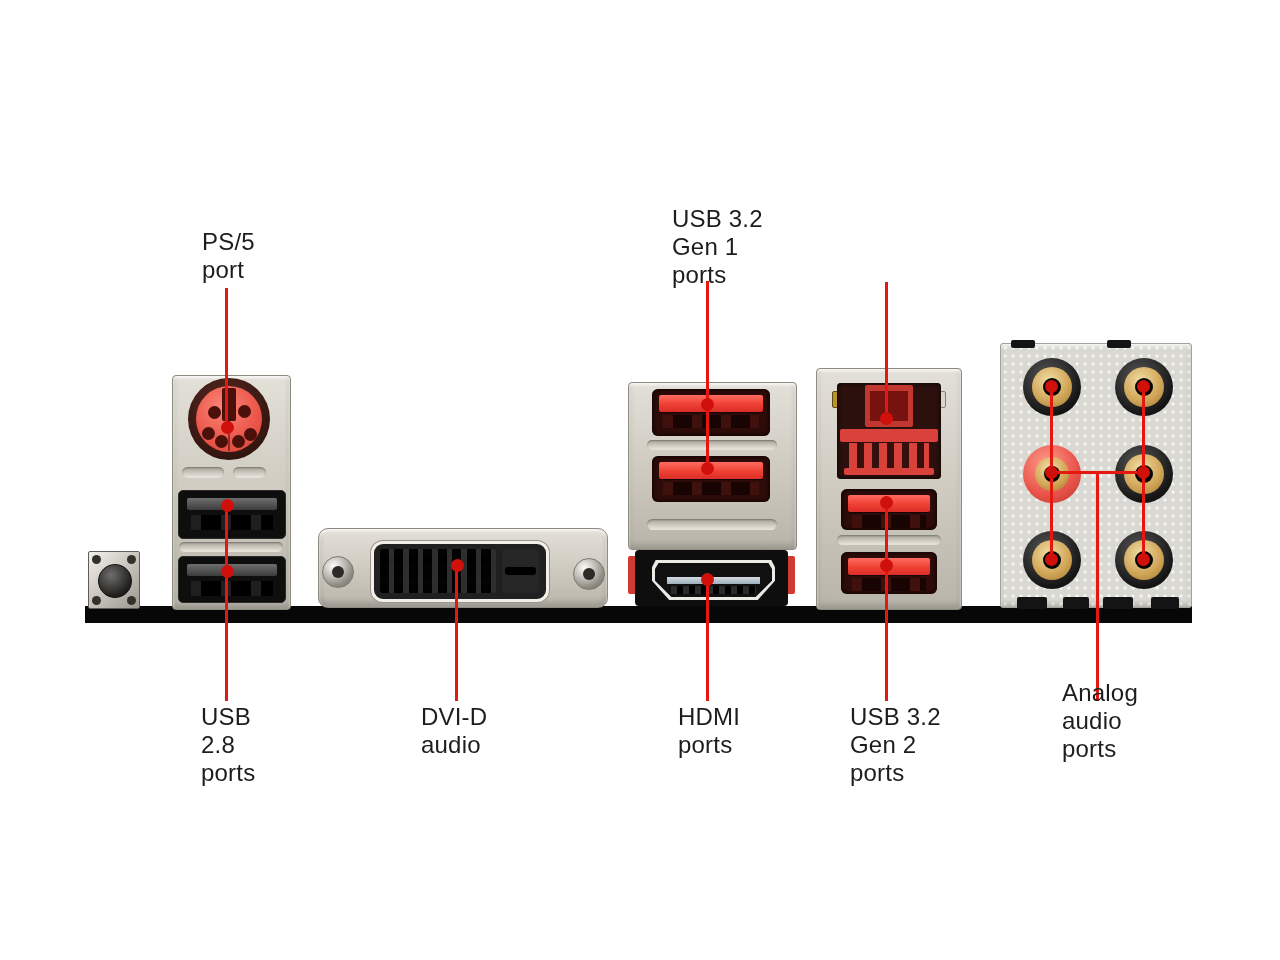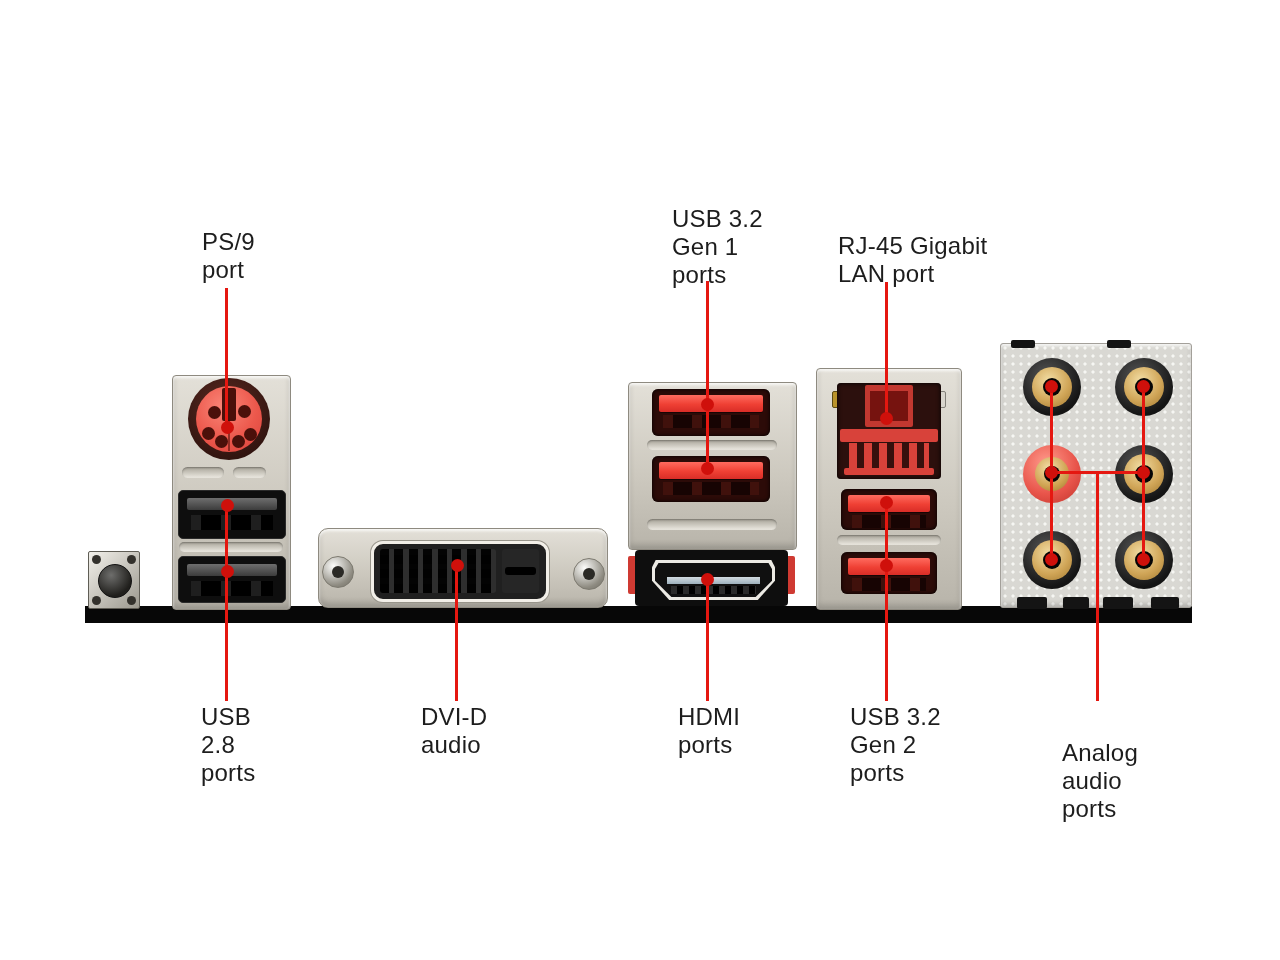--- a/index.html
+++ b/index.html
@@ -275,34 +275,32 @@
   <div class="lead" style="left:1142px;top:386px;height:173px"></div>
   <div class="lead h" style="left:1051px;top:471px;width:92px"></div>
   <div class="lead" style="left:1096px;top:472px;height:229px"></div>
   <div class="dot" style="left:1045px;top:380px"></div>
   <div class="dot" style="left:1045px;top:466px"></div>
   <div class="dot" style="left:1045px;top:553px"></div>
   <div class="dot" style="left:1137px;top:380px"></div>
   <div class="dot" style="left:1137px;top:466px"></div>
   <div class="dot" style="left:1137px;top:553px"></div>
 
-  <div class="callout" style="left:202px;top:228px">PS/9
+  <div class="callout" style="left:202px;top:228px">PS/5
 port</div>
   <div class="callout" style="left:672px;top:205px">USB 3.2
 Gen 1
 ports</div>
-  <div class="callout" style="left:838px;top:232px">RJ-45 Gigabit
-LAN port</div>
   <div class="callout" style="left:201px;top:703px">USB
 2.8
 ports</div>
   <div class="callout" style="left:421px;top:703px">DVI-D
 audio</div>
   <div class="callout" style="left:678px;top:703px">HDMI
 ports</div>
   <div class="callout" style="left:850px;top:703px">USB 3.2
 Gen 2
 ports</div>
-  <div class="callout" style="left:1062px;top:739px">Analog
+  <div class="callout" style="left:1062px;top:679px">Analog
 audio
 ports</div>
 
 </div>
 
 </body></html>

